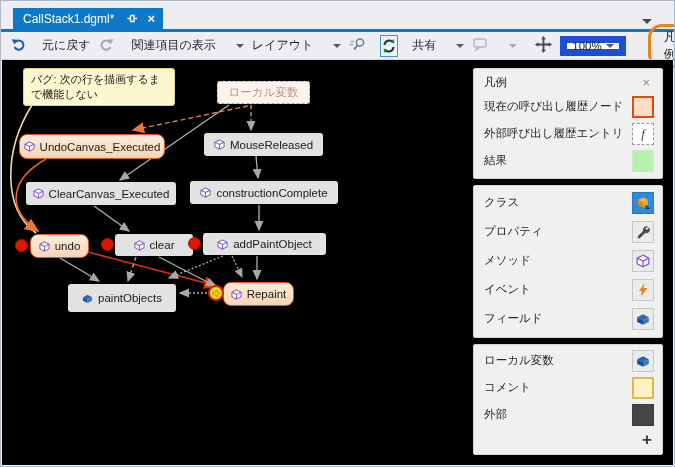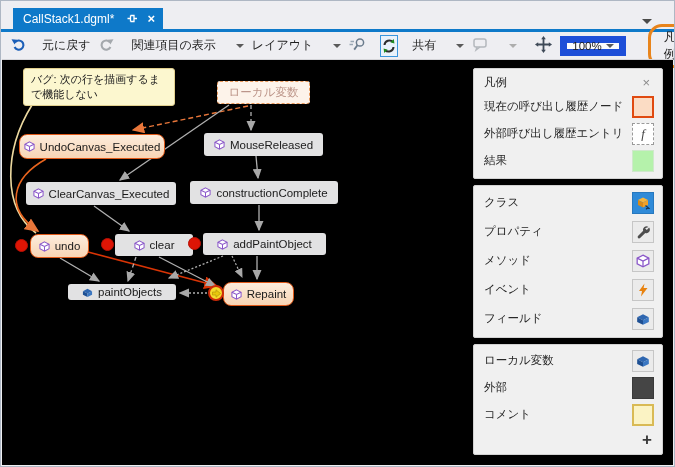--- a/index.html
+++ b/index.html
@@ -267,21 +267,21 @@
     <div class="gnode" style="left:201px; top:173px; width:123px; height:22px;">
       <span class="nicon">
           <svg width="11" height="11" viewBox="0 0 12 12">
             <path d="M6 1 L11 3.5 V8.5 L6 11 L1 8.5 V3.5 Z" fill="#fff" stroke="#8a57c9" stroke-width="1.1"></path>
             <path d="M1 3.5 L6 6 L11 3.5 M6 6 V11" fill="none" stroke="#8a57c9" stroke-width="1.1"></path>
           </svg>
         </span>
       <span>addPaintObject</span>
     </div>
 
-    <div class="gnode" style="left:66px; top:224px; width:108px; height:16px;">
+    <div class="gnode" style="left:66px; top:224px; width:108px; height:28px;">
       <span class="nicon">
           <svg width="11" height="11" viewBox="0 0 12 12">
             <path d="M6 2 L11 4.5 L6 7 L1 4.5 Z" fill="#2e66b0"></path>
             <path d="M1 4.5 L6 7 V11 L1 8.5 Z" fill="#1d4f93"></path>
             <path d="M11 4.5 L6 7 V11 L11 8.5 Z" fill="#3a77c2"></path>
           </svg>
         </span>
       <span>paintObjects</span>
     </div>
 
@@ -378,27 +378,27 @@
           <span>ローカル変数</span>
           <span class="chip">
             <svg width="14" height="14" viewBox="0 0 12 12">
                 <path d="M6 2 L11 4.5 L6 7 L1 4.5 Z" fill="#2e66b0"></path>
                 <path d="M1 4.5 L6 7 V11 L1 8.5 Z" fill="#1d4f93"></path>
                 <path d="M11 4.5 L6 7 V11 L11 8.5 Z" fill="#3a77c2"></path>
               </svg>
           </span>
         </div>
         <div class="lrow">
+          <span>コメント</span>
+          <span class="chip commentswatch"></span>
+        </div>
+        <div class="lrow">
           <span>外部</span>
           <span class="chip extswatch"></span>
         </div>
-        <div class="lrow">
-          <span>コメント</span>
-          <span class="chip commentswatch"></span>
-        </div>
         <div class="plusrow">
           <span class="plus">+</span>
         </div>
       </div>
     </div>
 
   </div>
 </div>
 
 </body></html>

